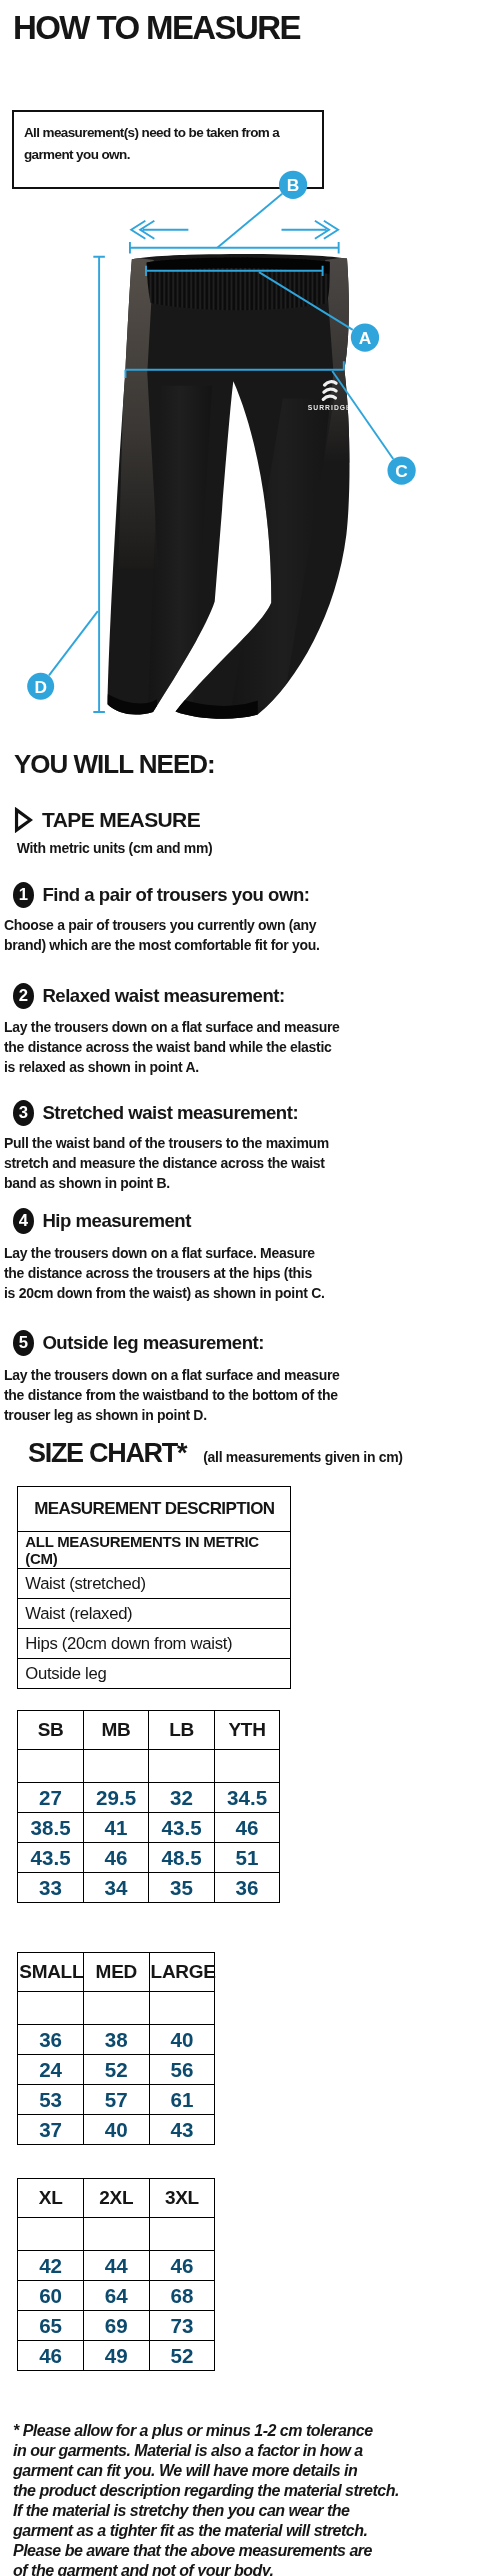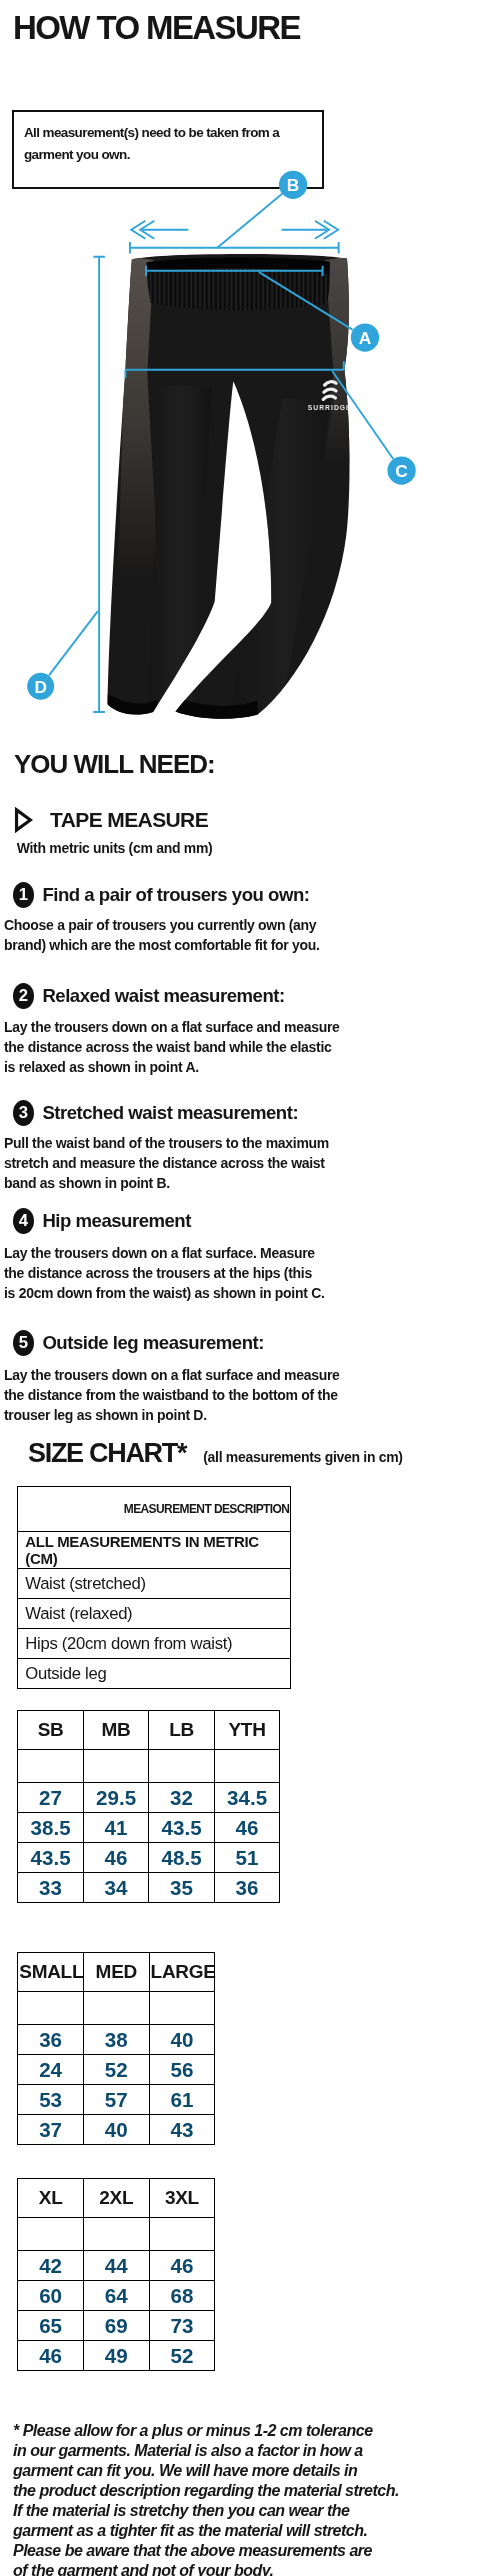--- a/index.html
+++ b/index.html
@@ -4,35 +4,35 @@
 <style>
   html,body{margin:0;padding:0;background:#fff;font-family:"Liberation Sans",sans-serif;color:#161616;}
   #canvas{position:relative;width:475px;height:2576px;background:#ffffff;overflow:hidden;}
   .abs{position:absolute;}
   .pre{white-space:pre;}
   .page-title{left:13px;top:9px;font-size:33px;font-weight:bold;letter-spacing:-1.6px;}
   .notice-box{left:11.6px;top:74px;width:312px;height:79px;border:2.6px solid #101010;box-sizing:border-box;
               padding:9.6px 10.3px;font-size:13.5px;font-weight:bold;letter-spacing:-0.6px;line-height:22px;margin-top:36px;}
   .figure{left:0;top:161px;}
   .ywn-title{left:14px;top:749px;font-size:26px;font-weight:bold;letter-spacing:-1px;}
-  .tape-row{left:14px;top:807px;display:flex;align-items:center;gap:17px;}
+  .tape-row{left:14px;top:807px;display:flex;align-items:center;gap:9px;}
   .tape-label{font-size:21px;font-weight:bold;letter-spacing:-0.6px;}
   .tape-sub{left:16.7px;top:840px;font-size:14px;font-weight:bold;letter-spacing:-0.3px;}
   .step-head{display:flex;align-items:center;gap:8.4px;left:13px;}
   .badge{width:21px;height:26px;background:#111;color:#fff;border-radius:50%;font-size:16.7px;font-weight:bold;
          display:flex;align-items:center;justify-content:center;flex:0 0 auto;}
   .step-title{font-size:18.6px;font-weight:bold;letter-spacing:-0.5px;}
   .step-body{left:4px;font-size:14px;font-weight:bold;letter-spacing:-0.3px;line-height:20px;}
   .size-chart-row{left:28px;top:1438px;display:flex;align-items:baseline;gap:17px;text-align:right;}
   .size-chart-title{font-size:27px;font-weight:bold;letter-spacing:-1.3px;}
   .size-chart-sub{font-size:14px;font-weight:bold;letter-spacing:-0.3px;}
   table{border-collapse:collapse;table-layout:fixed;background:#fff;}
   table,td,th{border:1.9px solid #000;}
   .meas-table{left:17.3px;top:1486px;width:274px;}
-  .meas-table th.mt-header{height:42px;font-size:12px;font-weight:bold;letter-spacing:-0.6px;text-align:right;}
+  .meas-table th.mt-header{height:42px;font-size:17px;font-weight:bold;letter-spacing:-0.6px;text-align:center;}
   .meas-table td.mt-sub{height:27px;font-size:15px;font-weight:bold;letter-spacing:-0.3px;padding-left:7px;}
   .meas-table td.mt-row{height:27px;font-size:16.7px;font-weight:normal;letter-spacing:-0.3px;padding-left:7px;}
   .size-table th{height:36px;font-size:19px;font-weight:bold;letter-spacing:-0.3px;text-align:center;}
   .size-table td{height:27px;text-align:center;font-size:20.6px;font-weight:bold;color:#0c4a6e;}
   .size-table td.empty{height:30px;}
   .st1{left:17.3px;top:1710px;width:263px;}
   .st2{left:17.3px;top:1952px;width:198px;}
   .st3{left:17.3px;top:2178px;width:198px;}
   .footnote{left:13px;top:2404px;font-size:16px;font-weight:bold;font-style:italic;letter-spacing:-0.5px;line-height:20px;margin-top:17px;}
 </style>

